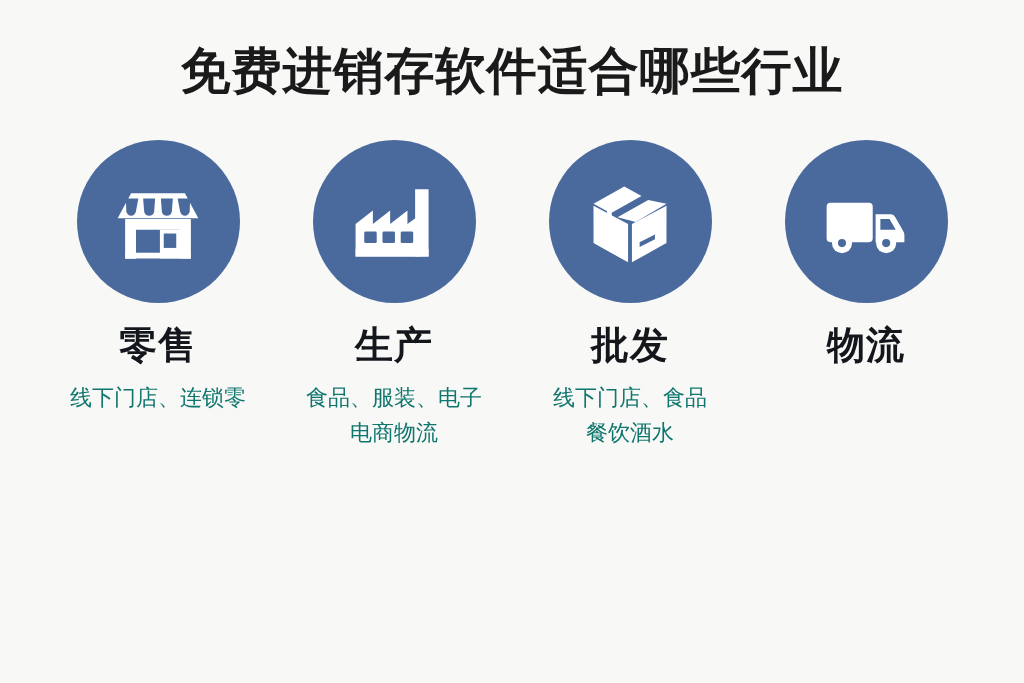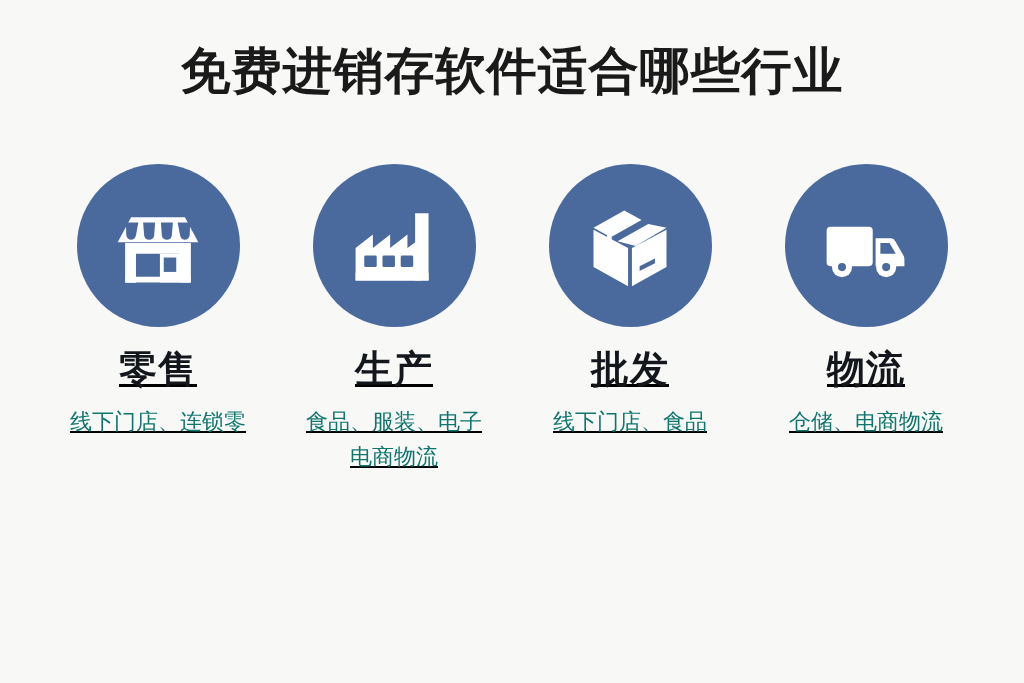--- a/index.html
+++ b/index.html
@@ -16,21 +16,20 @@
     position: relative;
   }
 
   .poster {
     position: absolute;
     inset: 0;
     background: #f8f8f6;
     display: flex;
     flex-direction: column;
     align-items: center;
-    gap: 24px;
   }
 
   
   .title-block {
     margin-top: 42px;
     width: 100%;
     text-align: center;
     user-select: none;
   }
   .title-line {
@@ -43,21 +42,20 @@
     white-space: nowrap;
   }
 
   
   .cards {
     margin-top: 40px;
     width: 1024px;
     display: flex;
     justify-content: center;
     align-items: flex-start;
-    text-decoration: underline;
   }
   .card {
     width: 236px;
     display: flex;
     flex-direction: column;
     align-items: center;
   }
 
   .icon-circle {
     width: 163px;
@@ -179,20 +177,21 @@
 
             <path d="M26 38 L31 41 L31 50 L26 47 Z" fill="#ffffff"></path>
 
             <path d="M60 71 L76 63 L76 68 L60 76 Z" fill="#4a6a9e"></path>
           </svg>
         </span>
       </div>
       <div class="card-title">批发</div>
       <div class="card-desc">
         <span class="desc-line">线下门店、食品</span>
+        <span class="desc-line">餐饮酒水</span>
       </div>
     </div>
 
     <div class="card">
       <div class="icon-circle">
         <span>
           <svg width="96" height="96" viewBox="0 0 100 100" aria-hidden="true">
 
             <rect x="9" y="30" width="48" height="41" rx="4" fill="#ffffff"></rect>
 
@@ -202,18 +201,17 @@
 
             <circle cx="25" cy="72" r="10.5" fill="#ffffff"></circle>
             <circle cx="25" cy="72" r="4.2" fill="#4a6a9e"></circle>
             <circle cx="71" cy="72" r="10.5" fill="#ffffff"></circle>
             <circle cx="71" cy="72" r="4.2" fill="#4a6a9e"></circle>
           </svg>
         </span>
       </div>
       <div class="card-title">物流</div>
       <div class="card-desc">
-        <span class="desc-line">仓储、电商物流</span>
       </div>
     </div>
 
   </div>
 </div>
 
 </body></html>

